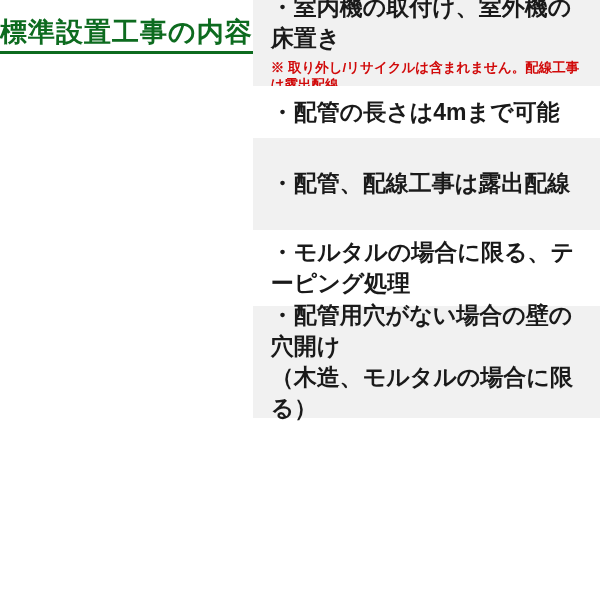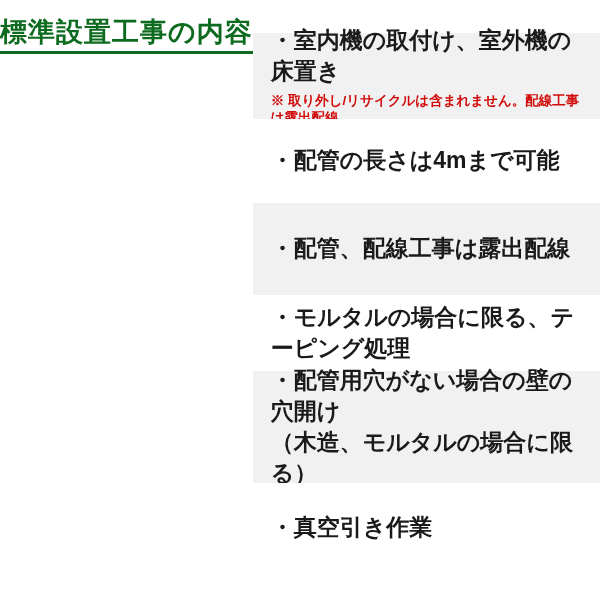--- a/index.html
+++ b/index.html
@@ -34,21 +34,20 @@
     letter-spacing: 1px;
     border-bottom: 3px solid #0d6b1f;
     padding-bottom: 3px;
     line-height: 1.2;
   }
   .rows {
     flex: 1;
     display: flex;
     flex-direction: column;
     padding: 0 0 0 0;
-    margin-top: 33px;
   }
   .row {
     box-sizing: border-box;
     padding: 10px 14px 10px 18px;
     display: flex;
     flex-direction: column;
     justify-content: center;
   }
   .row.shaded {
     background: #f1f1f1;
@@ -66,21 +65,21 @@
   }
   .row-note {
     margin-top: 4px;
     font-size: 13.5px;
     font-weight: bold;
     color: #d10a0a;
     line-height: 1.3;
     letter-spacing: 0px;
   }
   .r1 { height: 86px; }
-  .r2 { height: 84px; }
+  .r2 { height: 52px; justify-content: flex-end; }
   .r3 { height: 92px; }
   .r4 { height: 76px; }
   .r5 { height: 112px; }
   .r6 { height: 90px; }
 </style>
 </head>
 <body>
 
 <div class="page">
 
@@ -105,18 +104,15 @@
 
     <div class="row plain r4">
       <div class="row-main">・モルタルの場合に限る、テーピング処理</div>
     </div>
 
     <div class="row shaded r5">
       <div class="row-main">・配管用穴がない場合の壁の穴開け
 （木造、モルタルの場合に限る）</div>
     </div>
 
-    <div class="row plain r6">
-      <div class="row-main">・真空引き作業</div>
-    </div>
 
   </div>
 </div>
 
 </body></html>

